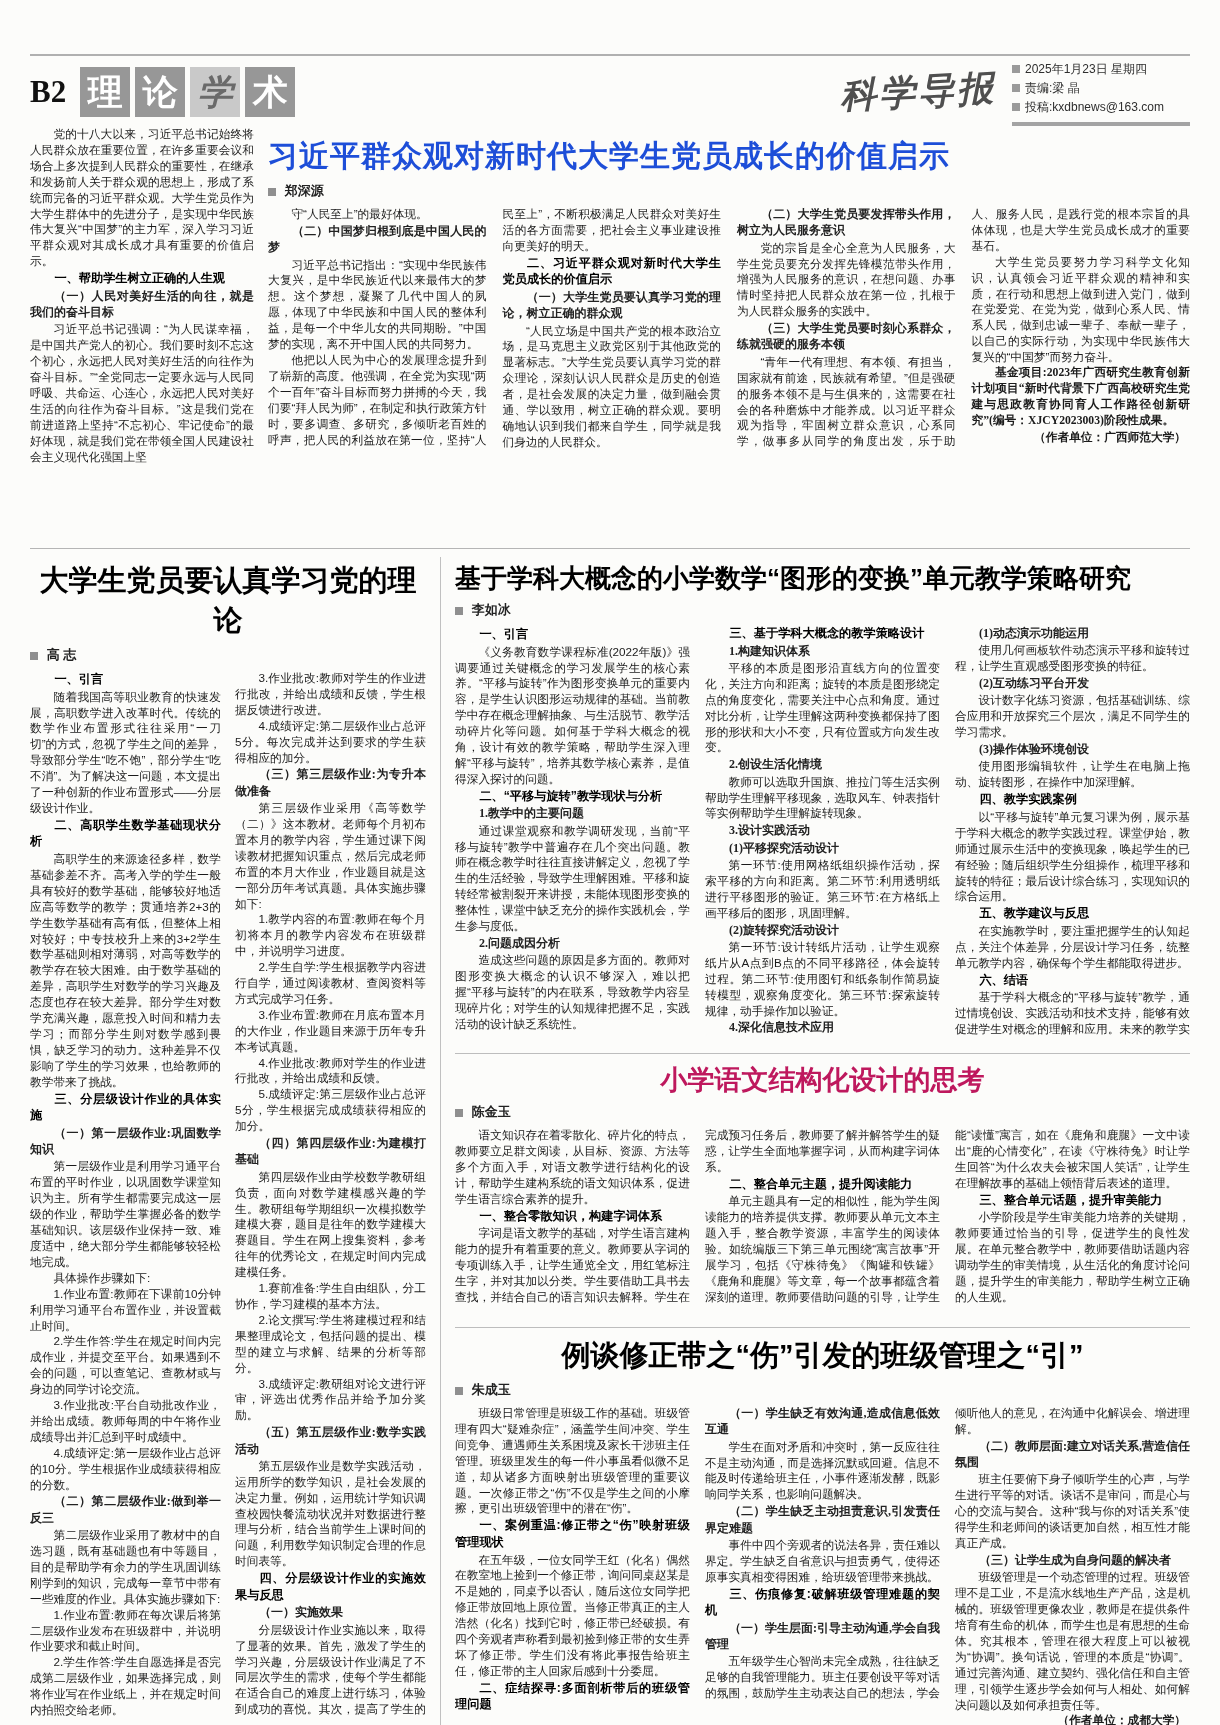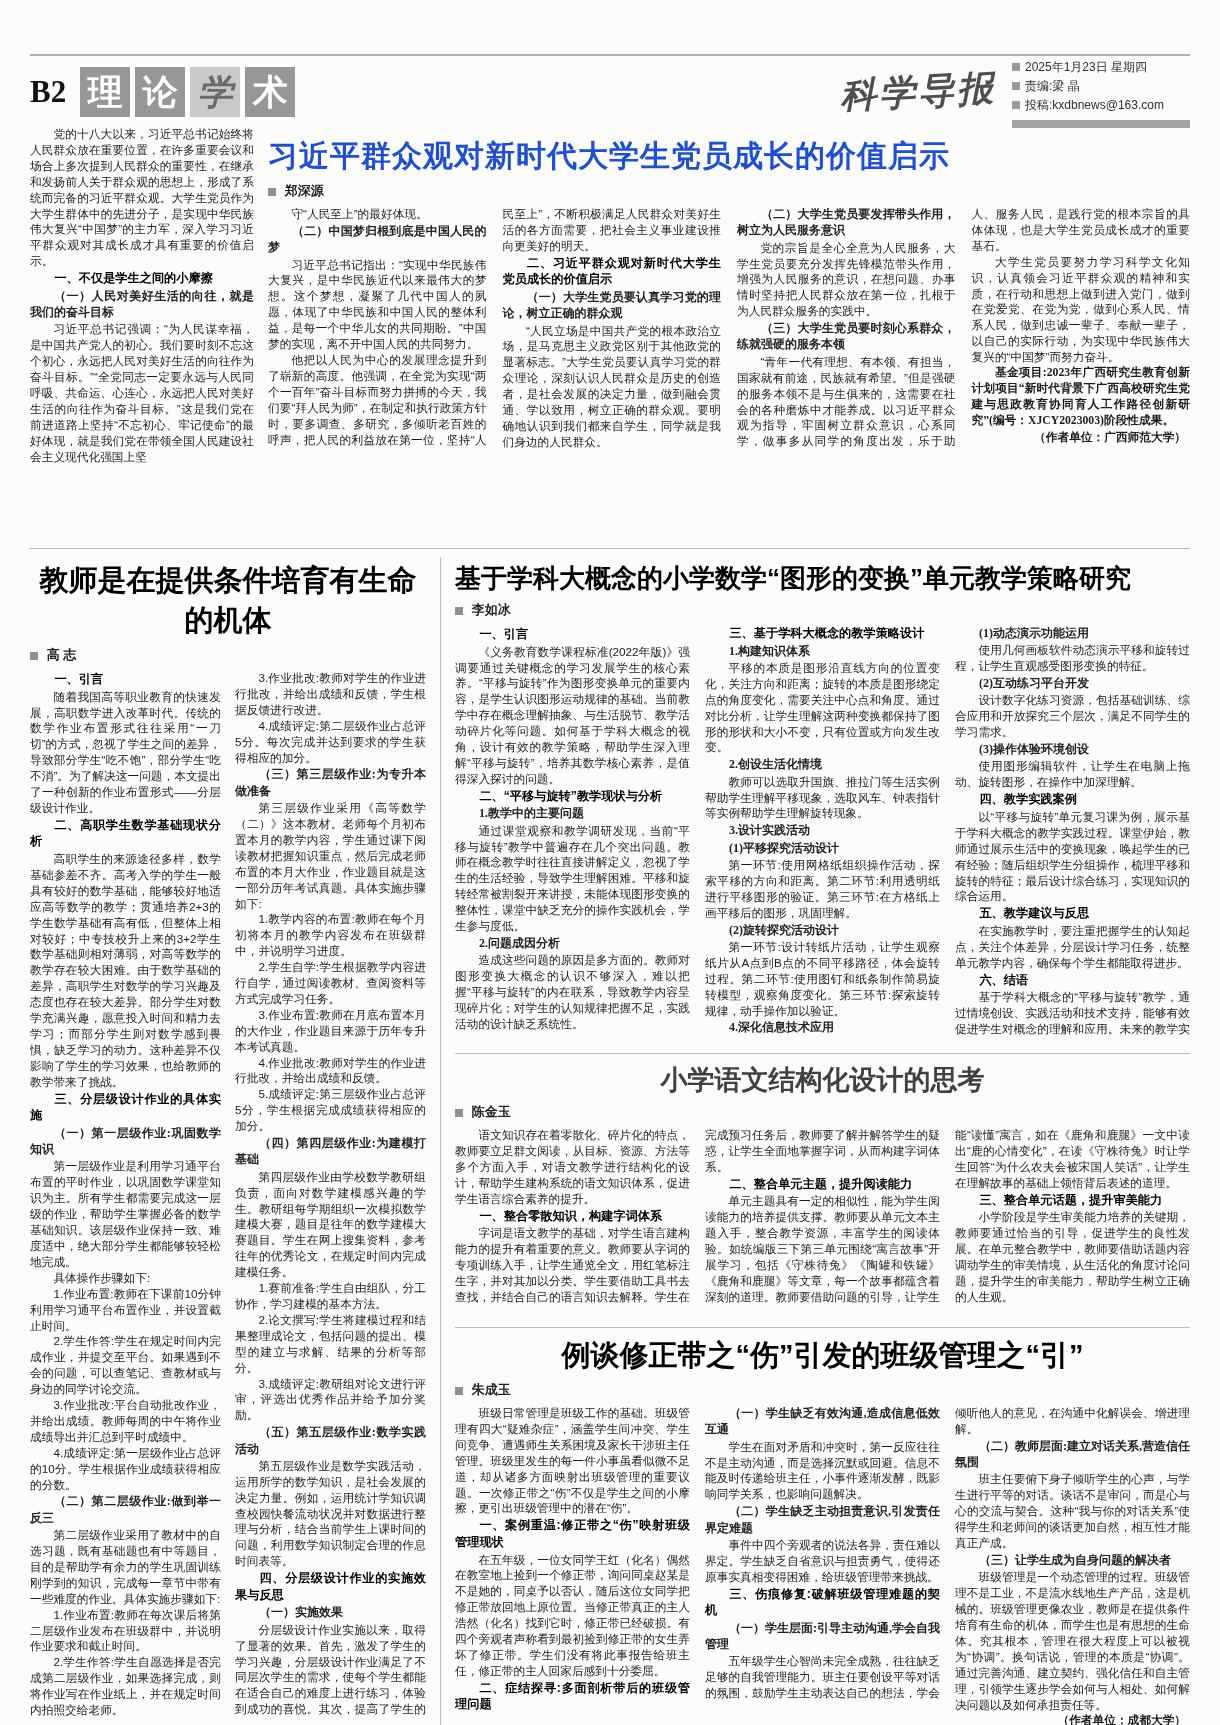--- a/index.html
+++ b/index.html
@@ -8,21 +8,21 @@
   .top-rule{margin:54px 30px 0;height:2px;background:#b0b0b0;}
   
   .header{display:flex;align-items:center;padding:6px 30px 2px;height:60px;}
   .b2{font-family:"Liberation Serif","DejaVu Serif",serif;font-weight:bold;font-size:31px;line-height:52px;color:#111;}
   .mast{display:flex;margin-left:14px;}
   .mast .mbox{width:50px;height:50px;background:#979797;color:#fff;font-weight:bold;font-size:35px;
         display:flex;align-items:center;justify-content:center;margin-right:5px;}
   .mast .mbox.alt{background:#c9c9c9;color:#6a6a6a;font-family:"Liberation Serif","DejaVu Serif",serif;font-style:italic;}
   .paper-name{margin-left:auto;font-family:"Liberation Serif","DejaVu Serif",serif;font-style:italic;font-weight:bold;
         font-size:36px;color:#4f4f4f;transform:rotate(-3deg);letter-spacing:3px;}
-  .info{width:178px;margin-left:16px;font-size:12px;color:#2e2e2e;border-bottom:8px solid #a3a3a3;padding-bottom:4px;}
+  .info{width:178px;margin-left:16px;font-size:12px;color:#2e2e2e;border-bottom:4px solid #a3a3a3;padding-bottom:4px;}
   .info .line{display:flex;align-items:center;margin:2px 0;white-space:nowrap;}
   .sq{width:8px;height:8px;background:#9a9a9a;margin-right:5px;flex:none;display:inline-block;}
   
   .byline{text-align:left;font-size:13px;margin:5px 0 6px;color:#222;font-weight:bold;}
   .byline .sq{vertical-align:middle;background:#8f8f8f;}
   .blk{font-size:11.7px;line-height:1.36;text-align:justify;}
   .blk.p{text-indent:2em;}
   .blk.h2{font-weight:bold;text-indent:2em;font-size:12.2px;margin:1px 0;color:#000;}
   .blk.h3{font-family:"Liberation Serif","DejaVu Serif",serif;font-weight:bold;text-indent:2em;font-size:12px;color:#222;margin:1px 0;}
   .blk.note{font-family:"Liberation Serif","DejaVu Serif",serif;font-weight:bold;text-indent:2em;}
@@ -36,21 +36,21 @@
   .section-rule{margin:8px 30px;height:1px;background:#b5b5b5;}
   
   .bottom{display:flex;padding:0 30px;}
   .a2{width:396px;flex:none;padding-right:14px;}
   .hl2{font-size:29px;font-weight:800;text-align:center;margin:4px 0 0;color:#000;}
   .a2-body{column-count:2;column-gap:14px;height:1056px;overflow:hidden;margin-top:2px;}
   .right-stack{flex:1;min-width:0;border-left:1px solid #c0c0c0;padding-left:14px;}
   .hl3{font-size:26px;font-weight:800;text-align:left;margin:4px 0 0;color:#000;}
   .a3-body{column-count:3;column-gap:15px;height:420px;overflow:hidden;margin-top:2px;}
   .stack-rule{height:1px;background:#bdbdbd;margin:8px 0;}
-  .hl4{font-size:27px;font-weight:800;text-align:center;margin:2px 0 0;color:#404040;}
+  .hl4{font-size:27px;font-weight:800;text-align:center;margin:2px 0 0;color:#be185d;}
   .a4-body{column-count:3;column-gap:15px;height:192px;overflow:hidden;margin-top:2px;}
   .hl5{font-size:29px;font-weight:800;text-align:center;margin:2px 0 0;color:#000;}
   .a5-body{column-count:3;column-gap:15px;height:352px;overflow:hidden;margin-top:2px;}
 </style>
 </head>
 <body>
 
 <div class="page">
 
   <div class="top-rule"></div>
@@ -76,21 +76,21 @@
       <div class="line">
         <span class="sq"></span>
         <span>投稿:kxdbnews@163.com</span>
       </div>
     </div>
   </div>
 
   <div class="a1">
     <div class="a1-left">
         <div class="blk p">党的十八大以来，习近平总书记始终将人民群众放在重要位置，在许多重要会议和场合上多次提到人民群众的重要性，在继承和发扬前人关于群众观的思想上，形成了系统而完备的习近平群众观。大学生党员作为大学生群体中的先进分子，是实现中华民族伟大复兴“中国梦”的主力军，深入学习习近平群众观对其成长成才具有重要的价值启示。</div>
-        <div class="blk h2">一、不仅是学生之间的小摩擦</div>
+        <div class="blk h2">一、帮助学生树立正确的人生观</div>
         <div class="blk h3">（一）人民对美好生活的向往，就是我们的奋斗目标</div>
         <div class="blk p">习近平总书记强调：“为人民谋幸福，是中国共产党人的初心。我们要时刻不忘这个初心，永远把人民对美好生活的向往作为奋斗目标。”“全党同志一定要永远与人民同呼吸、共命运、心连心，永远把人民对美好生活的向往作为奋斗目标。”这是我们党在前进道路上坚持“不忘初心、牢记使命”的最好体现，就是我们党在带领全国人民建设社会主义现代化强国上坚</div>
       </div>
     <div class="a1-main">
       <div class="hl1">习近平群众观对新时代大学生党员成长的价值启示</div>
       <div class="byline">
         <span class="sq"></span>
         <span>郑深源</span>
       </div>
       <div class="a1-cols">
@@ -110,21 +110,21 @@
           <div class="blk unit">（作者单位：广西师范大学）</div>
         </div>
     </div>
   </div>
 
   <div class="section-rule"></div>
 
   <div class="bottom">
 
     <div class="a2">
-      <div class="hl2">教师是在提供条件培育有生命的机体</div>
+      <div class="hl2">大学生党员要认真学习党的理论</div>
       <div class="byline">
         <span class="sq"></span>
         <span>高 志</span>
       </div>
       <div class="a2-body">
           <div class="blk h2">一、引言</div>
           <div class="blk p">随着我国高等职业教育的快速发展，高职数学进入改革时代。传统的数学作业布置形式往往采用“一刀切”的方式，忽视了学生之间的差异，导致部分学生“吃不饱”，部分学生“吃不消”。为了解决这一问题，本文提出了一种创新的作业布置形式——分层级设计作业。</div>
           <div class="blk h2">二、高职学生数学基础现状分析</div>
           <div class="blk p">高职学生的来源途径多样，数学基础参差不齐。高考入学的学生一般具有较好的数学基础，能够较好地适应高等数学的教学；贯通培养2+3的学生数学基础有高有低，但整体上相对较好；中专技校升上来的3+2学生数学基础则相对薄弱，对高等数学的教学存在较大困难。由于数学基础的差异，高职学生对数学的学习兴趣及态度也存在较大差异。部分学生对数学充满兴趣，愿意投入时间和精力去学习；而部分学生则对数学感到畏惧，缺乏学习的动力。这种差异不仅影响了学生的学习效果，也给教师的教学带来了挑战。</div>
           <div class="blk h2">三、分层级设计作业的具体实施</div>

